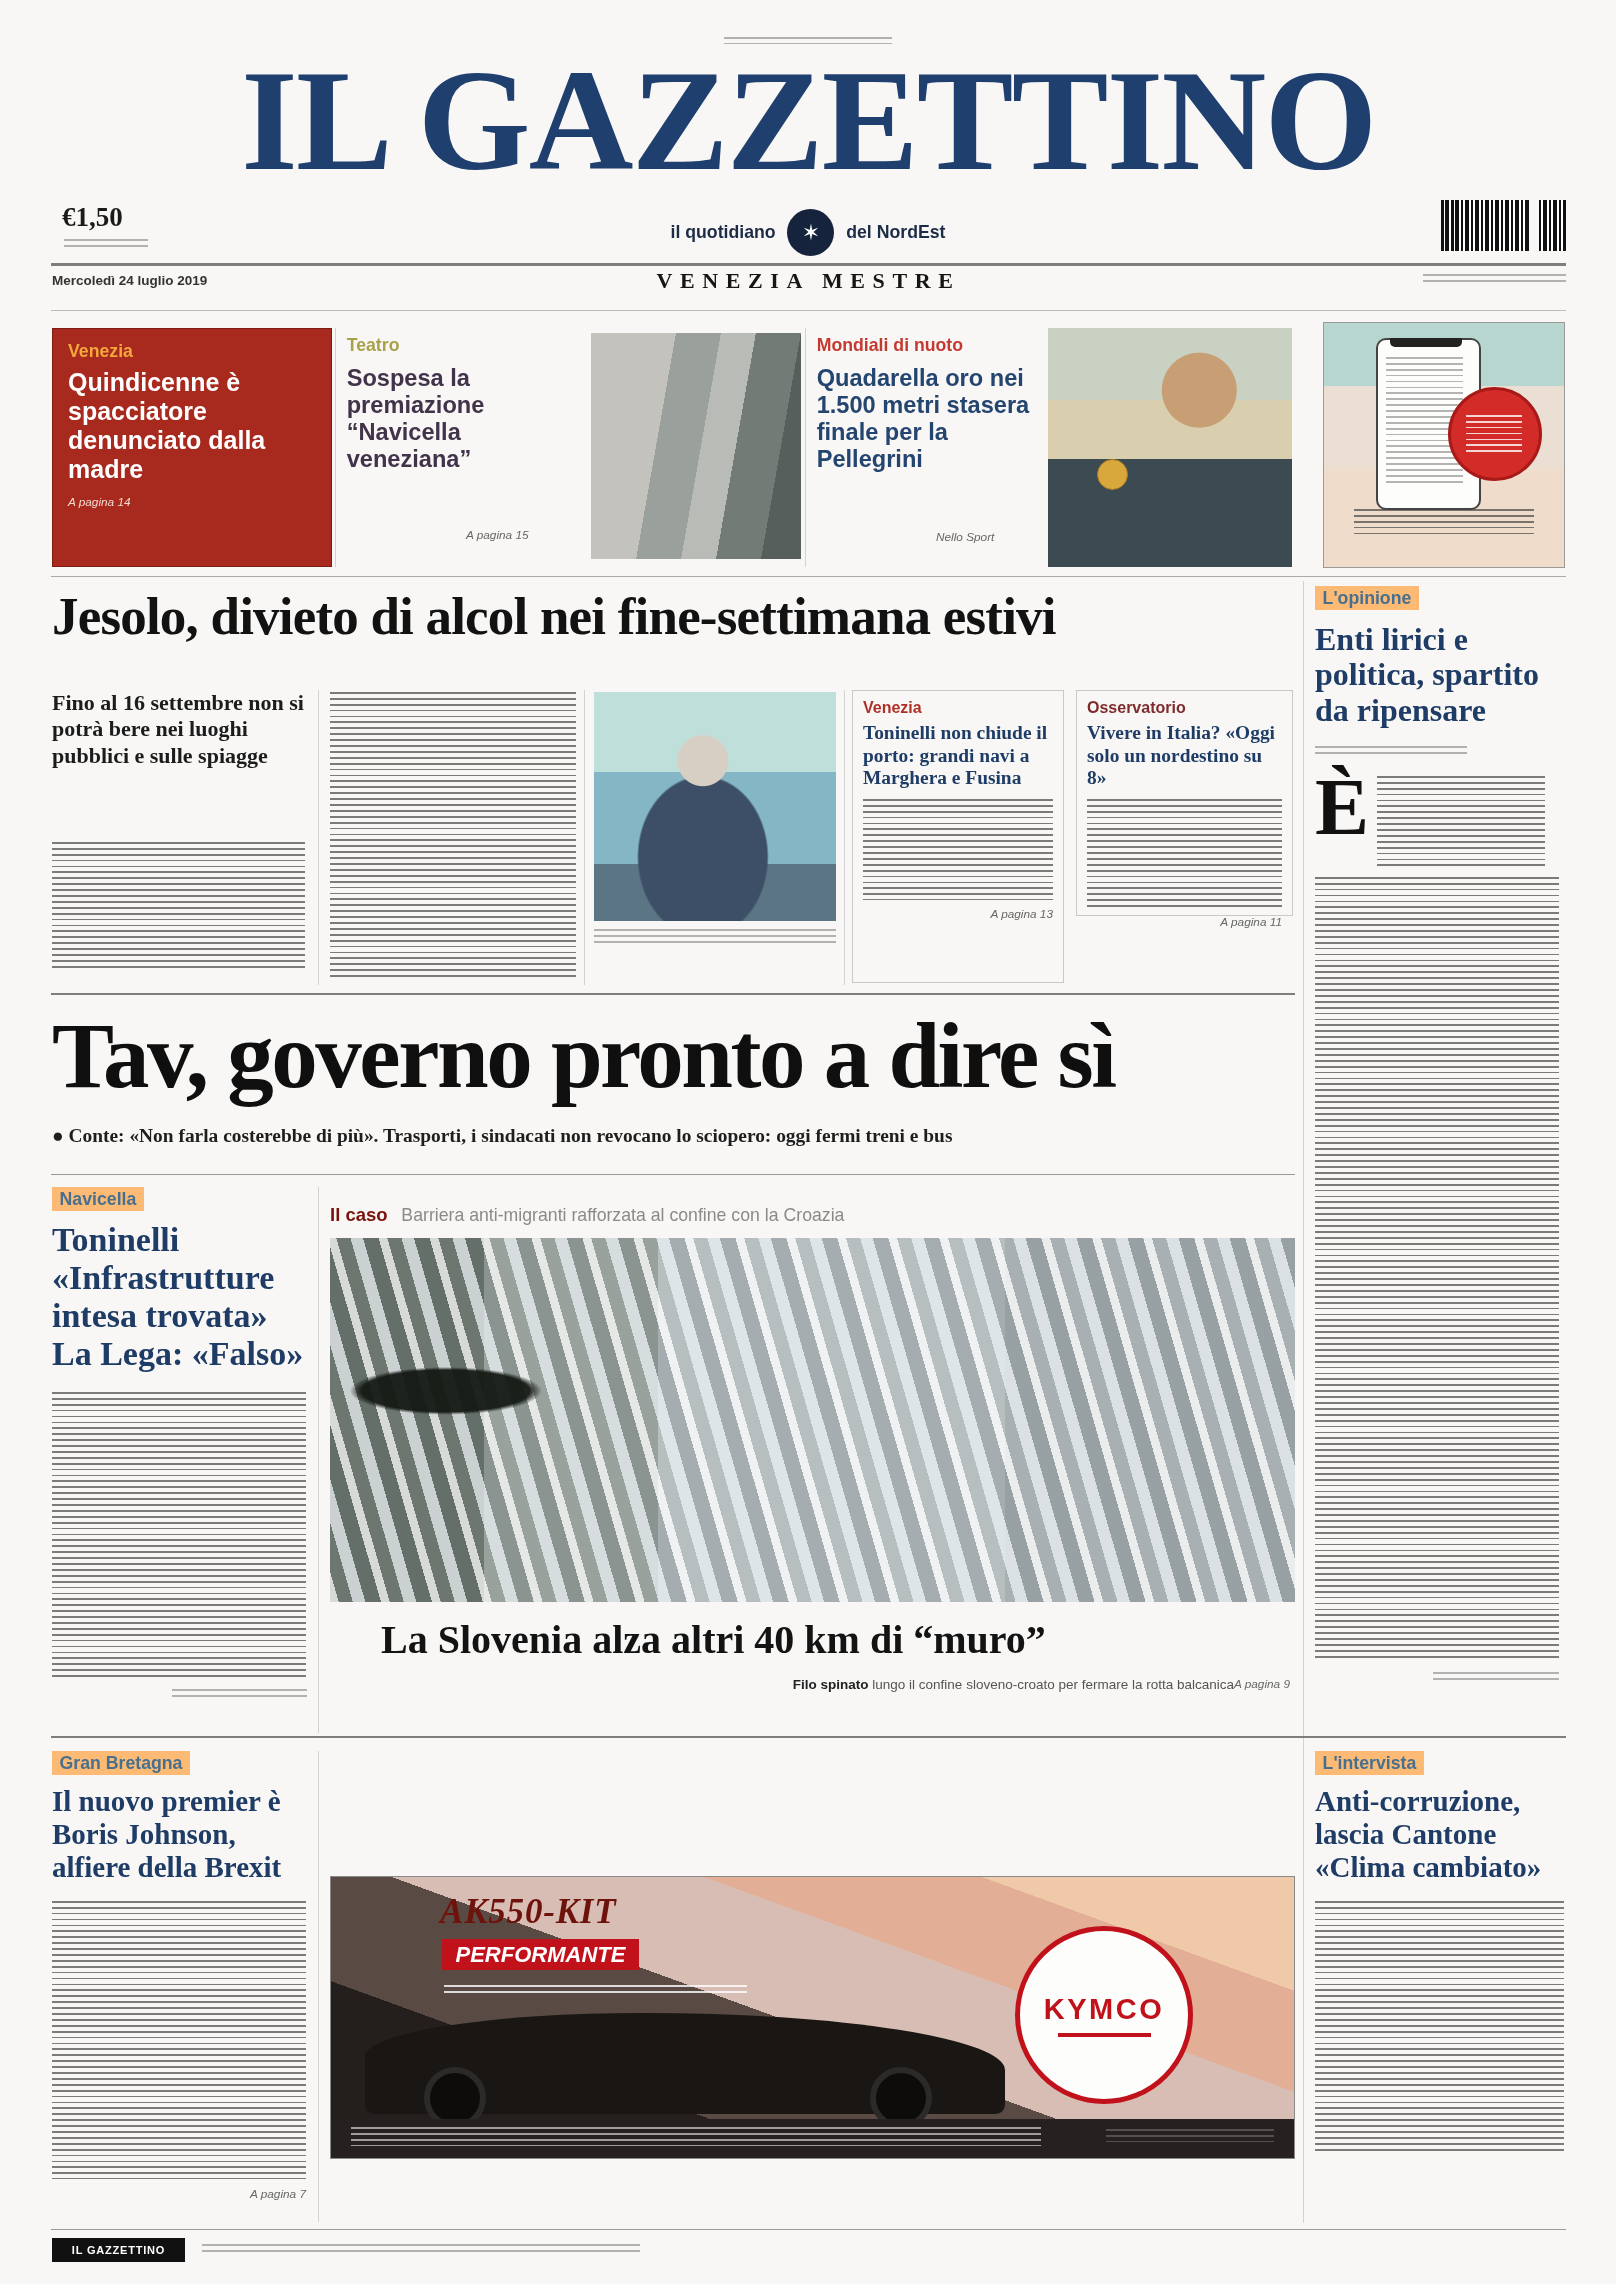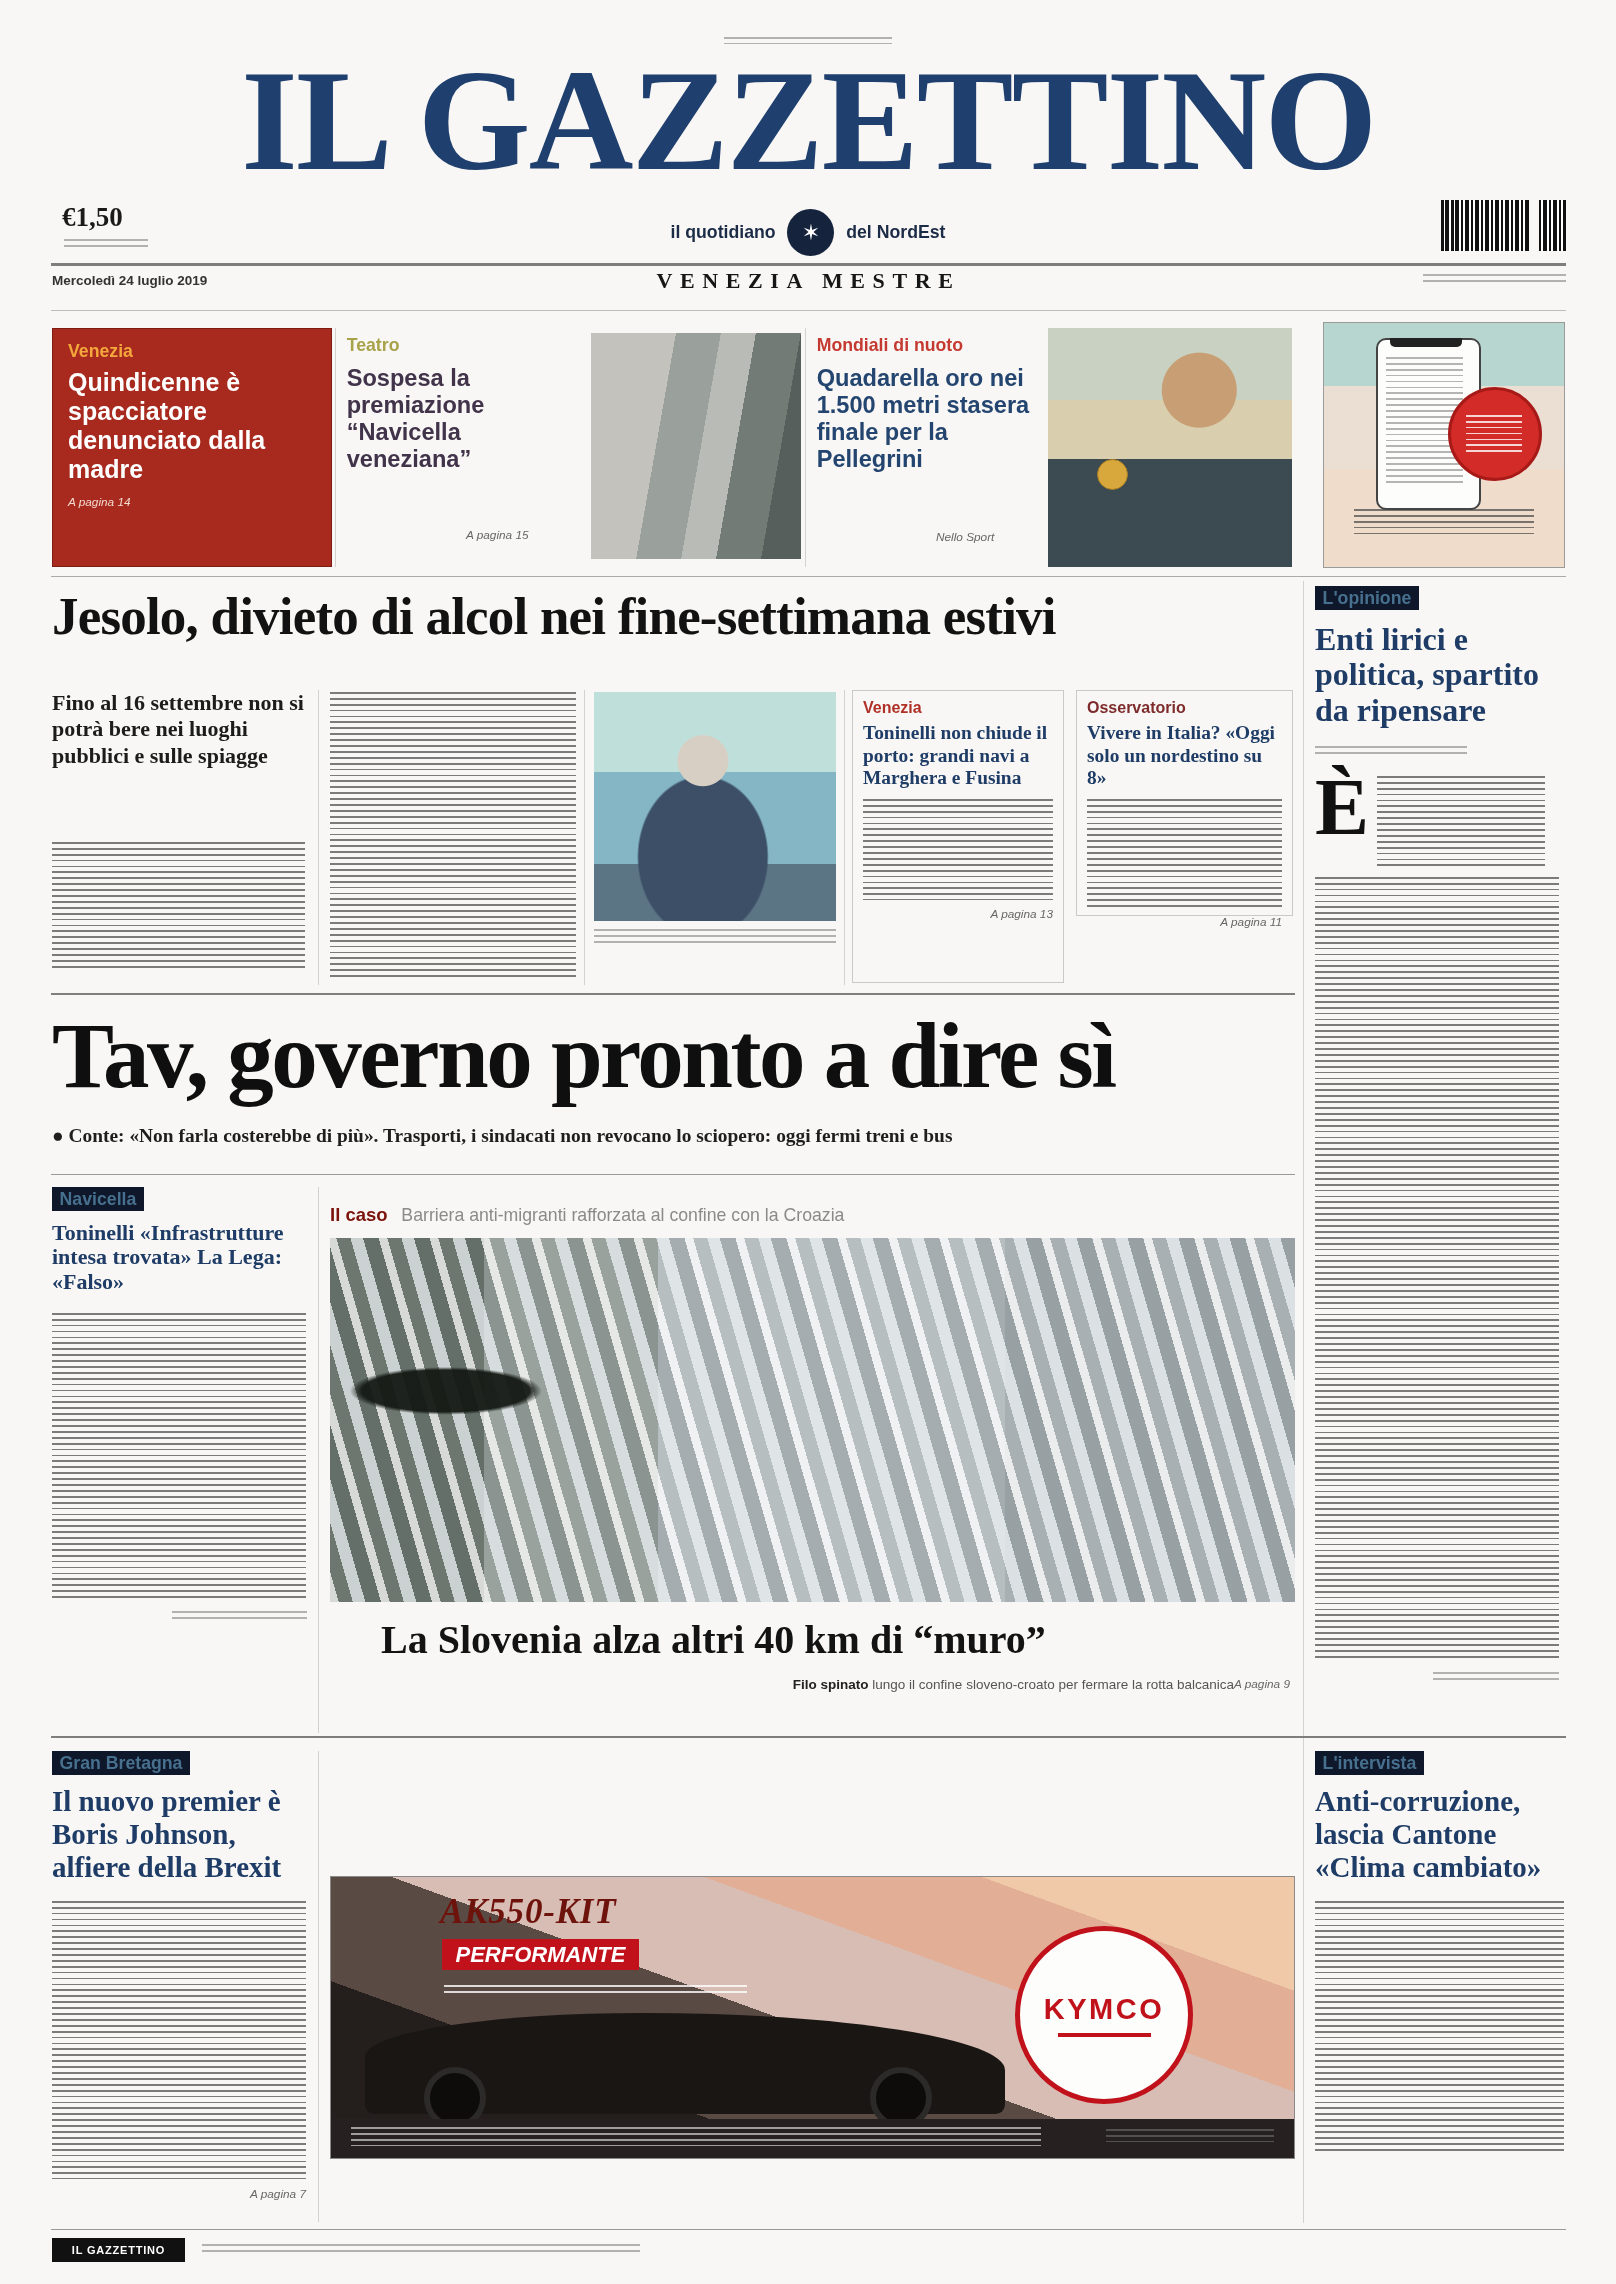--- a/index.html
+++ b/index.html
@@ -4,21 +4,21 @@
 <style>
   html,body{margin:0;padding:0;background:#e9e8e6;}
   #page{position:relative;width:1616px;height:2284px;background:#f8f7f5;margin:0 auto;overflow:hidden;
         font-family:"Liberation Sans",sans-serif;color:#222;}
   .abs{position:absolute;}
   .serif{font-family:"Liberation Serif",serif;}
   
   .ftx{background-image:repeating-linear-gradient(to bottom,rgba(70,70,70,.7) 0 1.7px,transparent 1.7px 5.9px);}
   .ftx-light{background-image:repeating-linear-gradient(to bottom,rgba(120,120,120,.55) 0 1.7px,transparent 1.7px 5.9px);}
   .ftx-white{background-image:repeating-linear-gradient(to bottom,rgba(255,255,255,.8) 0 1.7px,transparent 1.7px 5.9px);}
-  .label{display:inline-block;background:#0f172a;color:#47708f;font-weight:bold;font-size:17.7px;line-height:1.25;padding:0.8px 7.6px;}
+  .label{display:inline-block;background:#fdba74;color:#47708f;font-weight:bold;font-size:17.7px;line-height:1.25;padding:0.8px 7.6px;}
   .ntitle{font-family:"Liberation Serif",serif;font-weight:bold;color:#1e3c66;}
   .vline{background:#d2d2d0;width:0.8px;}
   .pageref{font-style:italic;color:#666;font-size:11.8px;}
   
   .ph-statue{background:linear-gradient(100deg,#c3c2bc 0 34%,#9aa09b 34% 52%,#b9bcb6 52% 66%,#737b76 66% 84%,#565f5c 84%);}
   .ph-swimmer{background:
      radial-gradient(circle at 62% 26%,#c89f74 0 37px,rgba(0,0,0,0) 38px),
      linear-gradient(180deg,#c9d2c2 0 30%,#d9cfae 30% 55%,#3c4b52 55% 100%);}
   .ph-beach{background:linear-gradient(180deg,#b7d6d0 0 26%,#eadfd2 26% 60%,#f0dcCB 60%);}
   .ph-kid{background:
@@ -129,21 +129,21 @@
   </div>
 
   <div class="abs" style="left:51px;top:993px;width:1244px;height:1.7px;background:#7e7e7c;"></div>
 
   <div class="abs serif" style="left:52px;top:1125px;width:1238px;font-weight:bold;font-size:19.4px;color:#1e1e1e;">● Conte: «Non farla costerebbe di più». Trasporti, i sindacati non revocano lo sciopero: oggi fermi treni e bus</div>
   <div class="abs serif" style="left:52px;top:1009px;width:1242px;font-weight:bold;font-size:93px;letter-spacing:-2.5px;line-height:1;color:#0f0f0f;">Tav, governo pronto a dire sì</div>
   <div class="abs" style="left:51px;top:1174px;width:1244px;height:0.8px;background:#9a9a98;"></div>
 
   <div class="abs" style="left:52px;top:1187px;">
     <span class="label">Navicella</span>
-    <div class="ntitle" style="width:254px;font-size:22px;line-height:1.12;margin-top:10px;">Toninelli «Infrastrutture intesa trovata» La Lega: «Falso»</div>
+    <div class="ntitle" style="width:254px;font-size:34px;line-height:1.12;margin-top:10px;">Toninelli «Infrastrutture intesa trovata» La Lega: «Falso»</div>
     <div class="ftx" style="width:254px;height:286px;margin-top:18.5px;"></div>
     <div class="ftx-light" style="width:135px;height:10px;margin-top:11.8px;margin-left:120px;"></div>
   </div>
   <div class="abs vline" style="left:318px;top:1187px;height:546px;"></div>
 
   <div class="abs" style="left:330px;top:1204px;width:965px;">
     <span style="color:#7c120c;font-weight:bold;font-size:18.5px;">Il caso</span>
     <span style="color:#8a8a88;font-size:17.7px;margin-left:10px;">Barriera anti-migranti rafforzata al confine con la Croazia</span>
   </div>
   <div class="abs ph-fence" style="left:330px;top:1238px;width:965px;height:364px;"></div>

